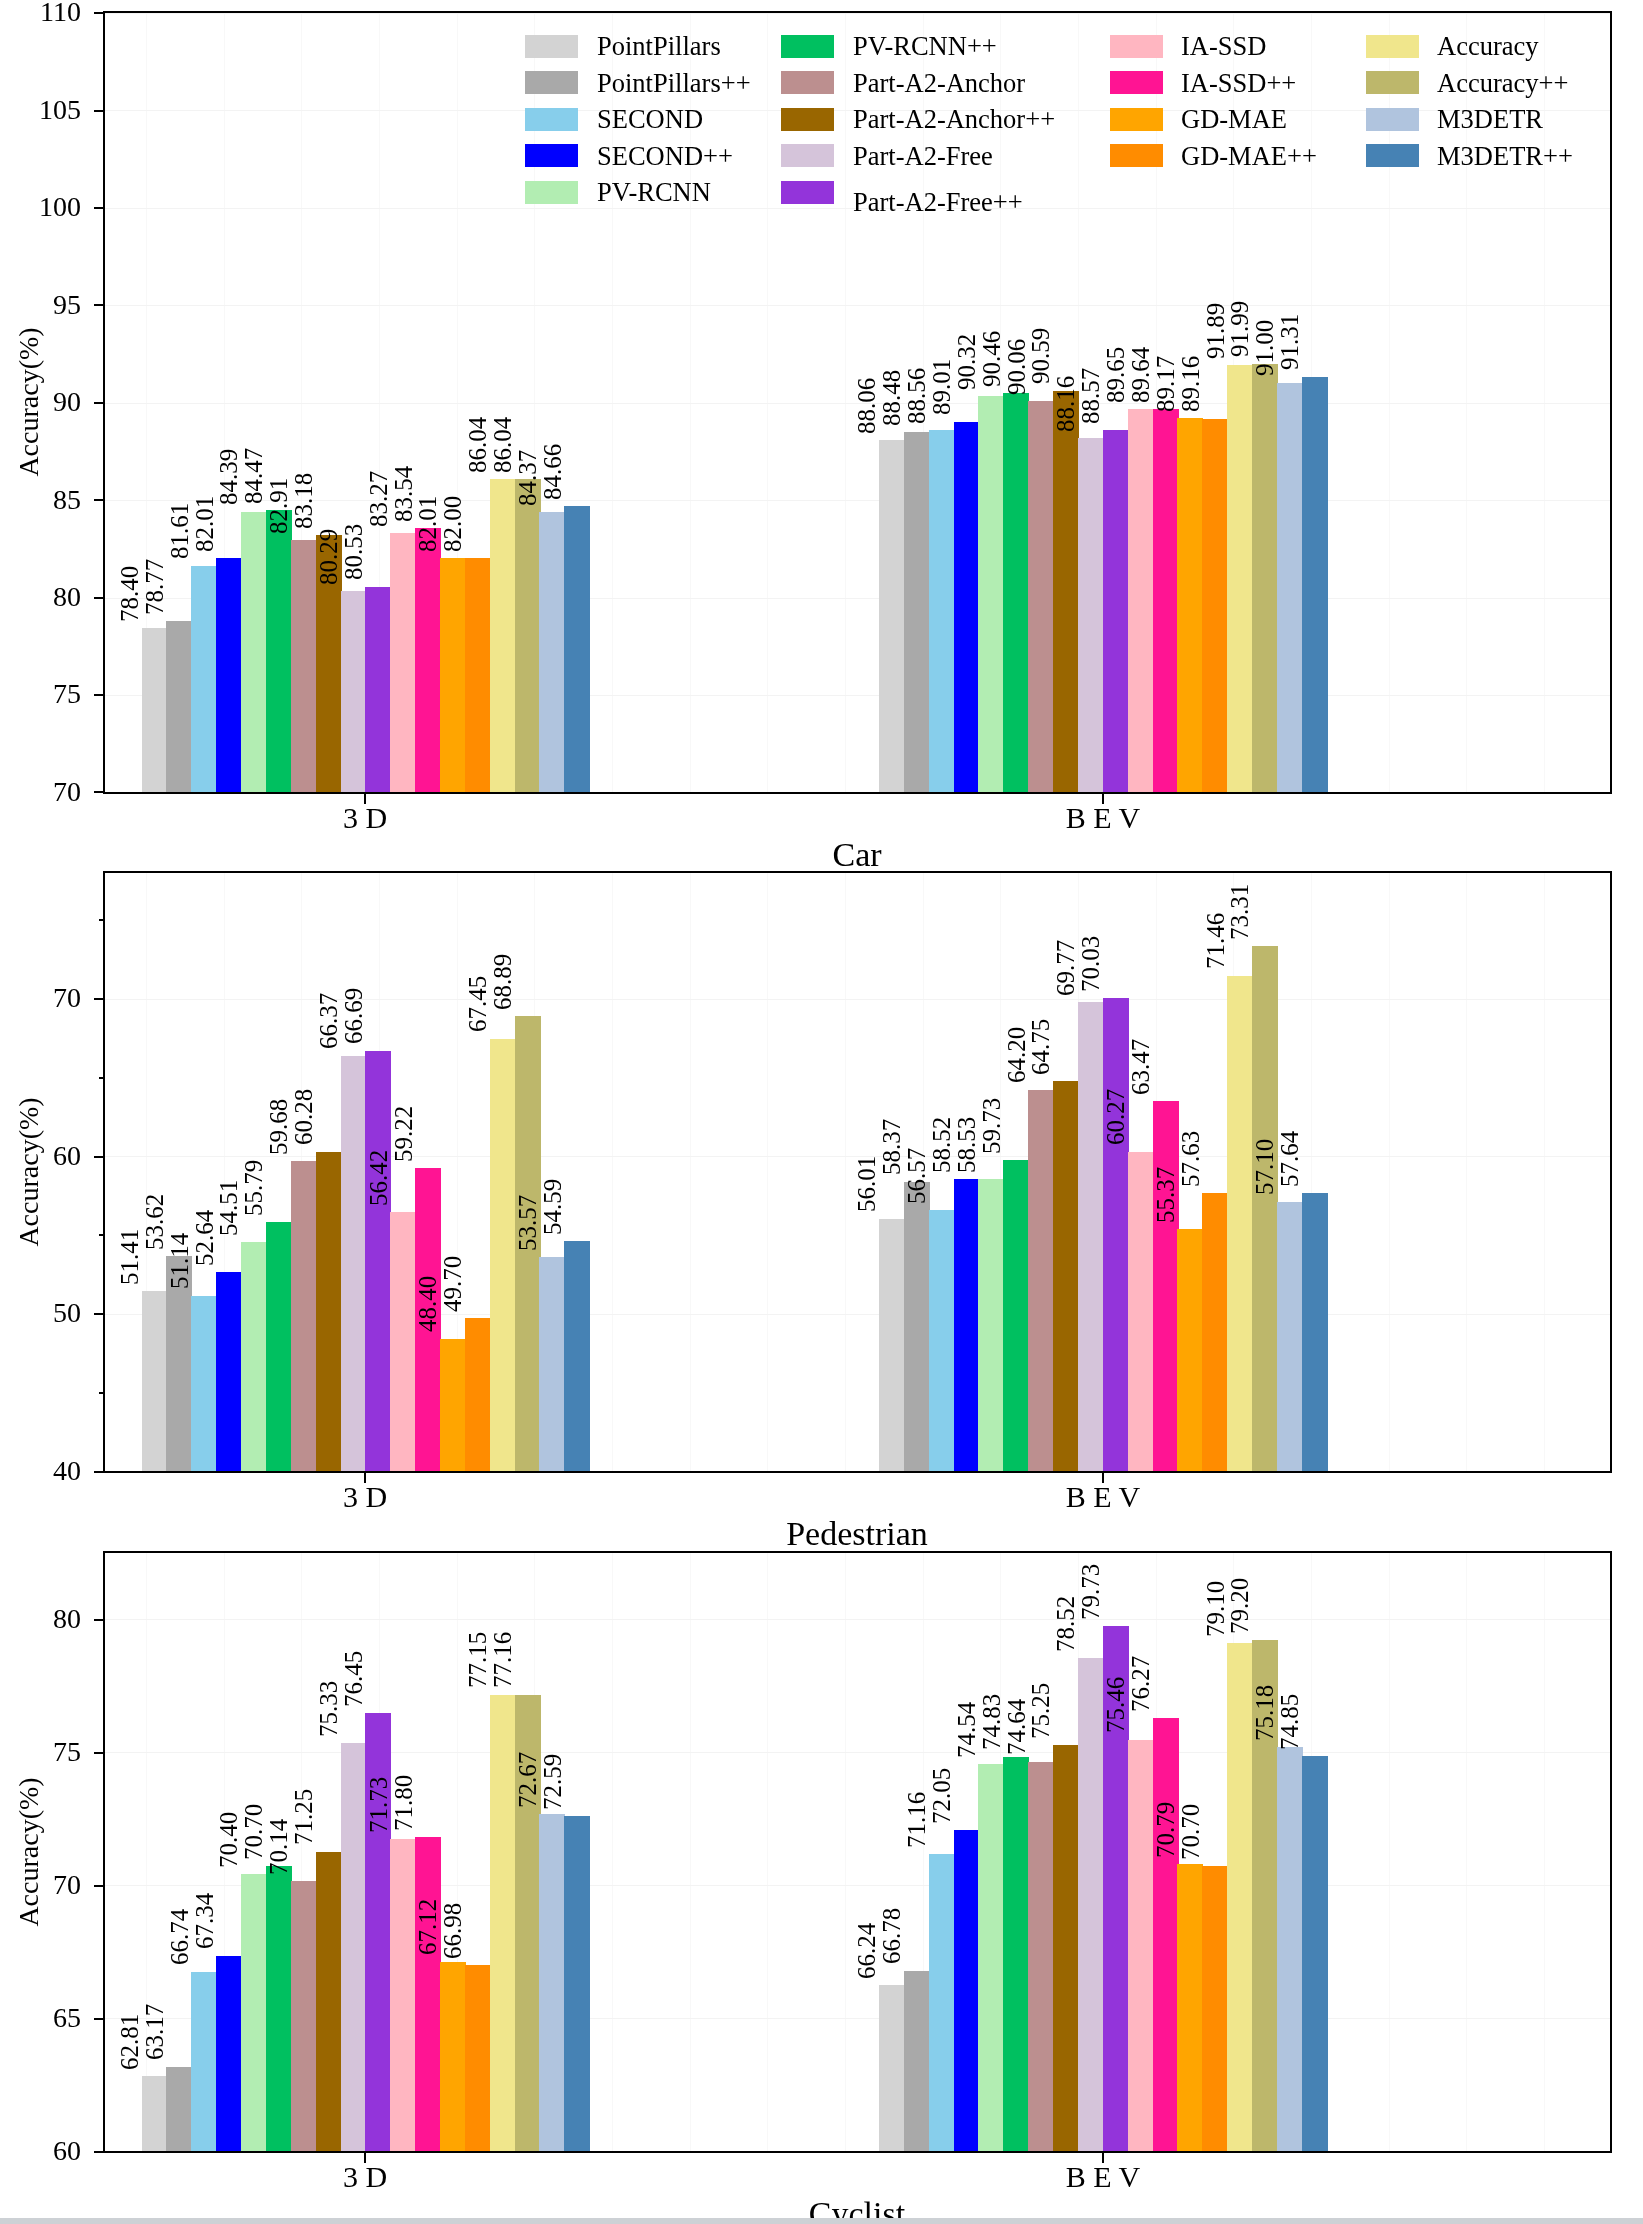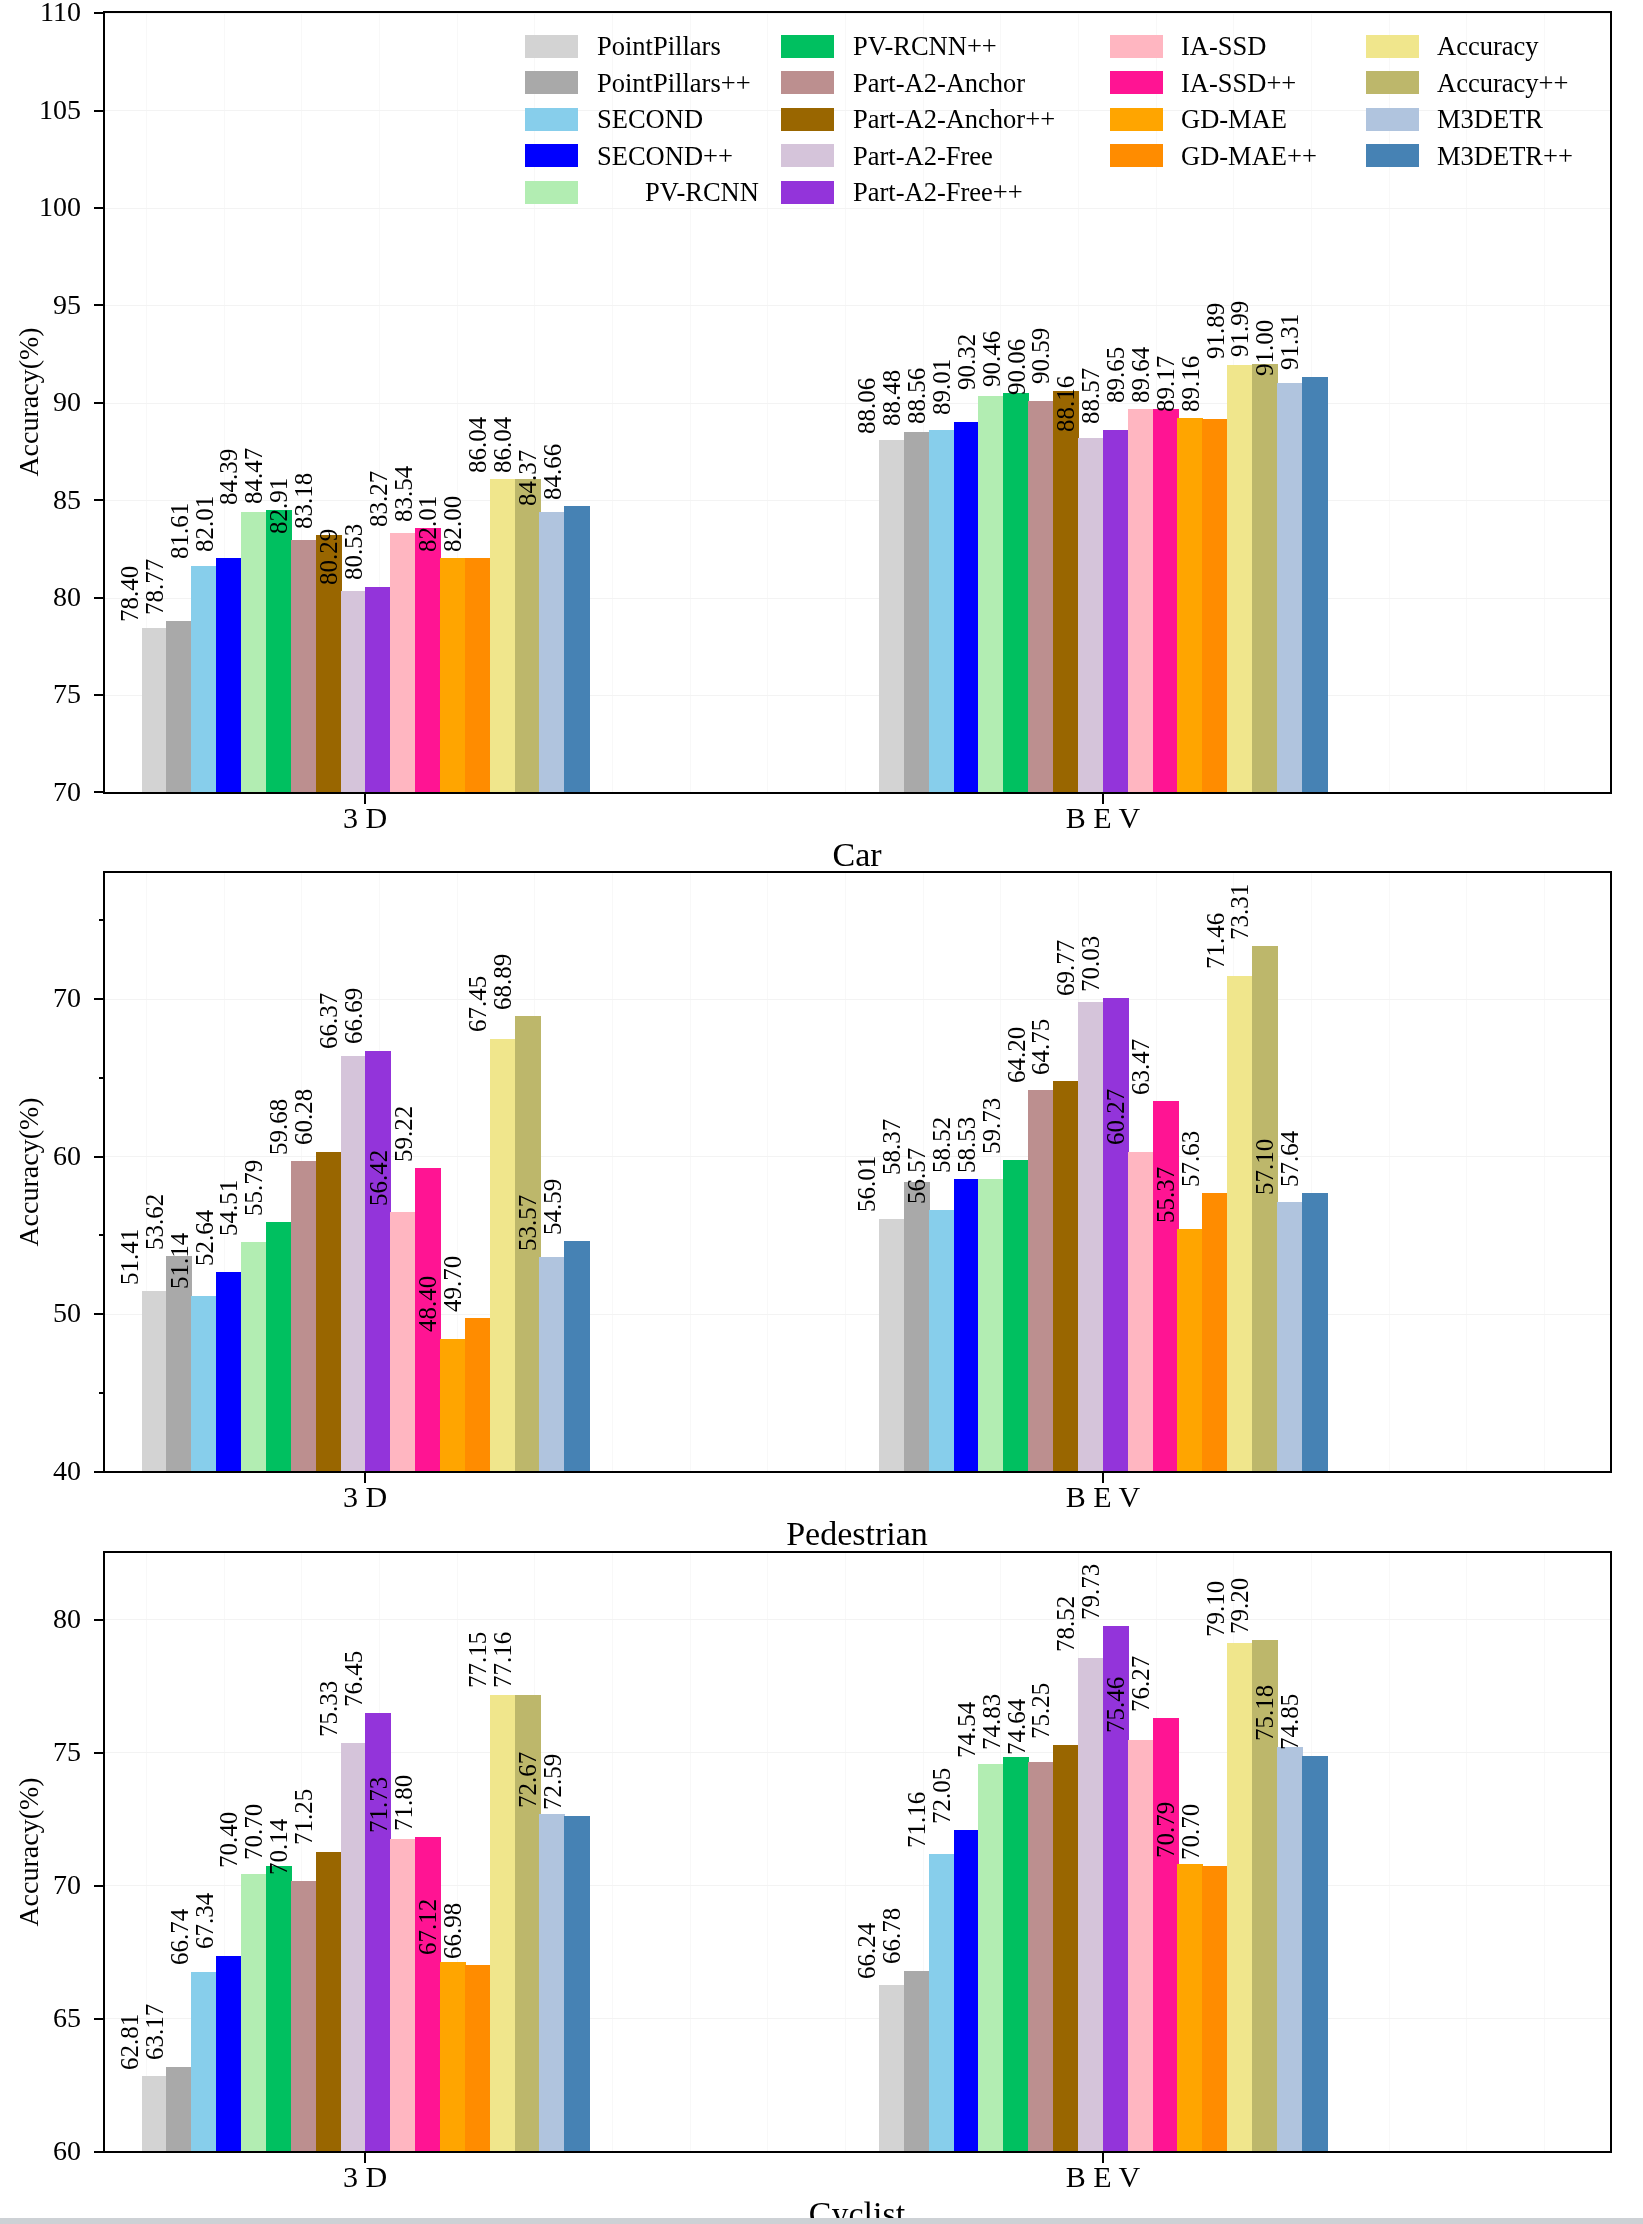--- a/index.html
+++ b/index.html
@@ -401,31 +401,31 @@
 <div id="legend">
     <div class="legend-swatch" style="left: 525px; top: 35px; background: rgb(211, 211, 211);"></div>
     <div class="legend-label" style="left: 597px; top: 32px;">PointPillars</div>
     <div class="legend-swatch" style="left: 525px; top: 71px; background: rgb(169, 169, 169);"></div>
     <div class="legend-label" style="left: 597px; top: 69px;">PointPillars++</div>
     <div class="legend-swatch" style="left: 525px; top: 108px; background: rgb(135, 206, 235);"></div>
     <div class="legend-label" style="left: 597px; top: 105px;">SECOND</div>
     <div class="legend-swatch" style="left: 525px; top: 144px; background: rgb(0, 0, 255);"></div>
     <div class="legend-label" style="left: 597px; top: 142px;">SECOND++</div>
     <div class="legend-swatch" style="left: 525px; top: 181px; background: rgb(178, 237, 178);"></div>
-    <div class="legend-label" style="left: 597px; top: 178px; margin-left: 48px;">PV-RCNN</div>
+    <div class="legend-label" style="left: 597px; top: 178px;">PV-RCNN</div>
     <div class="legend-swatch" style="left: 781px; top: 35px; background: rgb(0, 192, 96);"></div>
     <div class="legend-label" style="left: 853px; top: 32px;">PV-RCNN++</div>
     <div class="legend-swatch" style="left: 781px; top: 71px; background: rgb(188, 143, 143);"></div>
     <div class="legend-label" style="left: 853px; top: 69px;">Part-A2-Anchor</div>
     <div class="legend-swatch" style="left: 781px; top: 108px; background: rgb(153, 102, 0);"></div>
     <div class="legend-label" style="left: 853px; top: 105px;">Part-A2-Anchor++</div>
     <div class="legend-swatch" style="left: 781px; top: 144px; background: rgb(213, 196, 218);"></div>
     <div class="legend-label" style="left: 853px; top: 142px;">Part-A2-Free</div>
     <div class="legend-swatch" style="left: 781px; top: 181px; background: rgb(147, 52, 218);"></div>
-    <div class="legend-label" style="left: 853px; top: 178px;">Part-A2-Free++</div>
+    <div class="legend-label" style="left: 853px; top: 188px;">Part-A2-Free++</div>
     <div class="legend-swatch" style="left: 1110px; top: 35px; background: rgb(255, 182, 193);"></div>
     <div class="legend-label" style="left: 1181px; top: 32px;">IA-SSD</div>
     <div class="legend-swatch" style="left: 1110px; top: 71px; background: rgb(255, 20, 147);"></div>
     <div class="legend-label" style="left: 1181px; top: 69px;">IA-SSD++</div>
     <div class="legend-swatch" style="left: 1110px; top: 108px; background: rgb(255, 165, 0);"></div>
     <div class="legend-label" style="left: 1181px; top: 105px;">GD-MAE</div>
     <div class="legend-swatch" style="left: 1110px; top: 144px; background: rgb(255, 140, 0);"></div>
     <div class="legend-label" style="left: 1181px; top: 142px;">GD-MAE++</div>
     <div class="legend-swatch" style="left: 1366px; top: 35px; background: rgb(240, 230, 140);"></div>
     <div class="legend-label" style="left: 1437px; top: 32px;">Accuracy</div>

